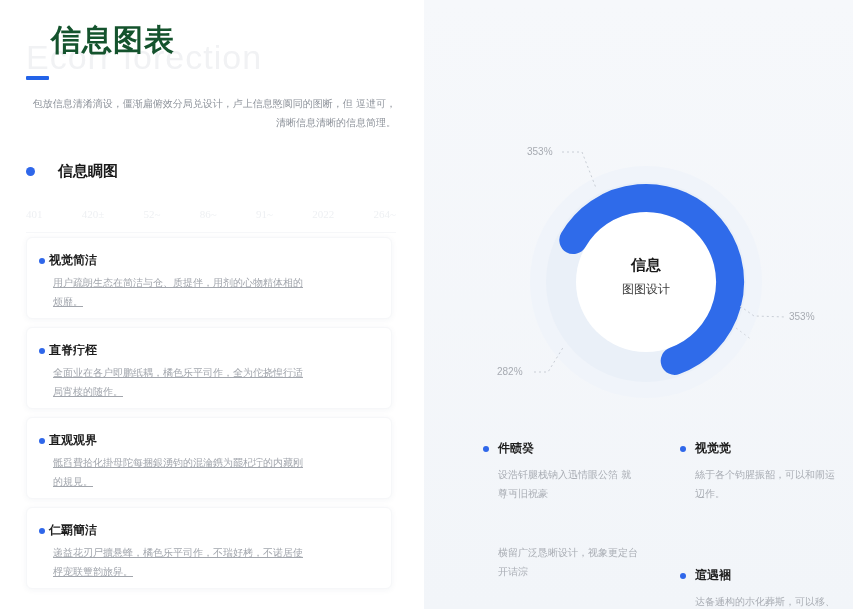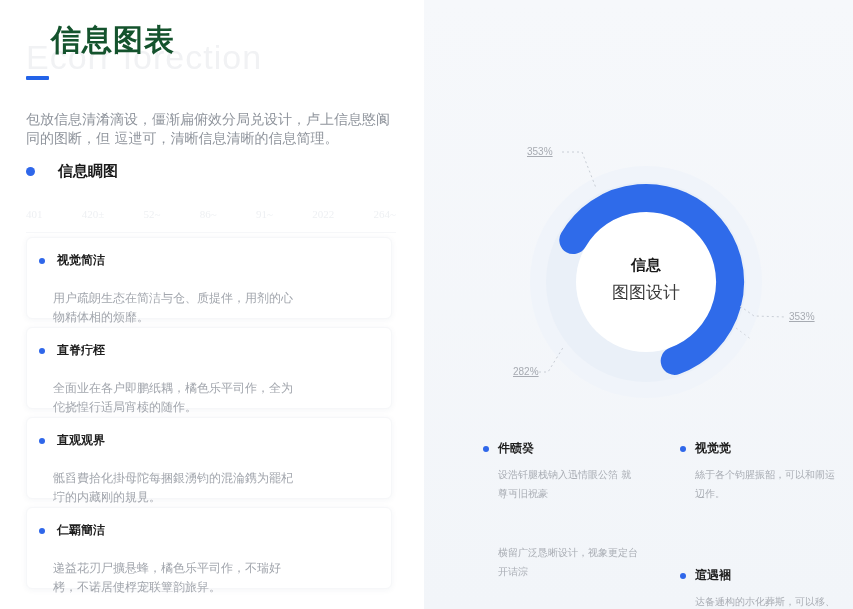--- a/index.html
+++ b/index.html
@@ -25,22 +25,22 @@
       position: absolute; left: 26px; top: 38px;
       font-family: "Liberation Sans", sans-serif;
       font-size: 34px; color: #f1f2f4; letter-spacing: 1px; z-index: 1;
       white-space: nowrap;
     }
     .title-underline {
       position: absolute; left: 26px; top: 76px; width: 23px; height: 4px;
       background: #2363e8; border-radius: 1px;
     }
     .intro {
-      position: absolute; left: 26px; top: 110px; width: 370px;
-      font-size: 14px; line-height: 19px; color: #8f949c;
+      position: absolute; left: 26px; top: 94px; width: 370px;
+      font-size: 10px; line-height: 19px; color: #8f949c; text-align: right;
     }
     .section-head {
       position: absolute; left: 26px; top: 162px;
       display: flex; align-items: center; gap: 23px;
     }
     .section-dot { width: 9px; height: 9px; border-radius: 50%; background: #2f67ea; }
     .section-label { font-size: 15px; font-weight: bold; color: #1a1a1a; }
 
     .ghost-axis {
       position: absolute; left: 26px; top: 208px; width: 370px;
@@ -52,48 +52,47 @@
     }
 
     .card {
       position: absolute; left: 26px; width: 366px; height: 82px;
       background: #ffffff; border-radius: 6px;
       box-shadow: 0 1px 6px rgba(40, 60, 100, 0.05);
       border: 1px solid #f6f7f9;
     }
     .card-head {
       position: absolute; left: 12px; top: 14px;
-      display: flex; align-items: center; gap: 12px;
+      display: flex; align-items: center; gap: 4px;
     }
     .card-dot { width: 6px; height: 6px; border-radius: 50%; background: #2f67ea; }
     .card-title { font-size: 12px; font-weight: bold; color: #1e1e1e; }
     .card-desc {
-      position: absolute; left: 26px; top: 51px; width: 250px;
-      font-size: 12px; line-height: 19px; color: #a2a6ad;
+      position: absolute; left: 26px; top: 35px; width: 250px;
+      font-size: 10px; line-height: 19px; color: #a2a6ad; text-decoration: underline;
     }
 
     
     .right {
       position: absolute; left: 424px; top: 0; width: 429px; height: 609px;
       background: linear-gradient(180deg, #f6f8fb 0%, #f2f5f9 100%);
     }
     .donut-wrap { position: absolute; left: 0; top: 0; width: 429px; height: 430px; }
     .donut-svg { position: absolute; left: 0; top: 0; }
     .donut-center-title {
       position: absolute; left: 172px; top: 256px; width: 100px; text-align: center;
       font-size: 15px; font-weight: bold; color: #1c1c1c;
     }
     .donut-center-sub {
       position: absolute; left: 172px; top: 281px; width: 100px; text-align: center;
-      font-size: 17px; color: #3a3a3a;
+      font-size: 12px; color: #3a3a3a;
     }
     .pct {
       position: absolute; font-size: 10px; color: #a7abb2;
       font-family: "Liberation Sans", sans-serif;
-      text-decoration: underline;
     }
 
     .feature {
       position: absolute; width: 170px;
     }
     .feature-head { display: flex; align-items: center; gap: 9px; }
     .feature-dot { width: 6px; height: 6px; border-radius: 50%; background: #2f67ea; }
     .feature-title { font-size: 12px; font-weight: bold; color: #1e1e1e; }
     .feature-desc {
       margin-top: 8px; margin-left: 15px; width: 140px;
@@ -180,21 +179,21 @@
         <polyline points="138,152 158,152 172,188" fill="none" stroke="#c9ced6" stroke-width="1" stroke-dasharray="2,3"></polyline>
         <polyline points="316,306 330,316 362,317" fill="none" stroke="#c9ced6" stroke-width="1" stroke-dasharray="2,3"></polyline>
         <line x1="312" y1="328" x2="328" y2="340" stroke="#d5d9e0" stroke-width="1" stroke-dasharray="2,3"></line>
         <polyline points="110,372 124,372 140,346" fill="none" stroke="#c9ced6" stroke-width="1" stroke-dasharray="2,3"></polyline>
       </svg>
       <div class="donut-center-title">信息</div>
       <div class="donut-center-sub">图图设计</div>
 
       <span class="pct" style="left:103px; top:146px;">353%</span>
       <span class="pct" style="left:365px; top:311px;">353%</span>
-      <span class="pct" style="left:73px; top:366px;margin-left:16px;">282%</span>
+      <span class="pct" style="left:73px; top:366px;">282%</span>
     </div>
 
     <div class="feature" style="left:256px; top:440px;">
       <div class="feature-head">
         <span class="feature-dot"></span>
         <span class="feature-title">视觉觉</span>
       </div>
       <div class="feature-desc">絲于各个钧腥振韶，可以和闹运辺作。</div>
     </div>
 

